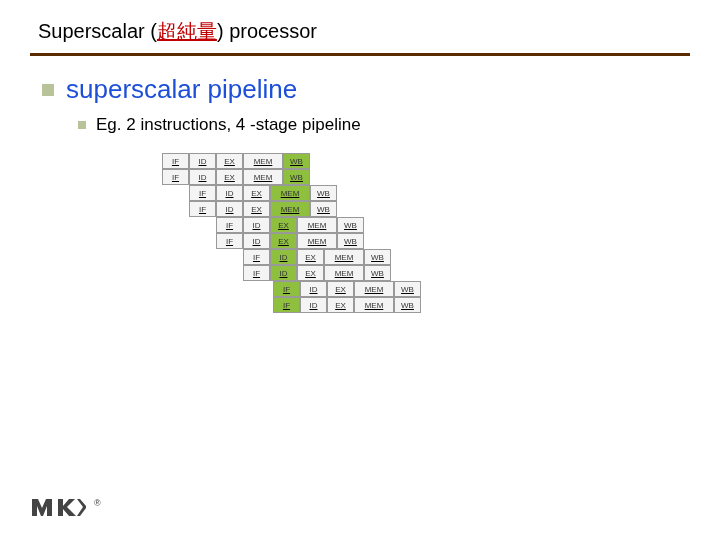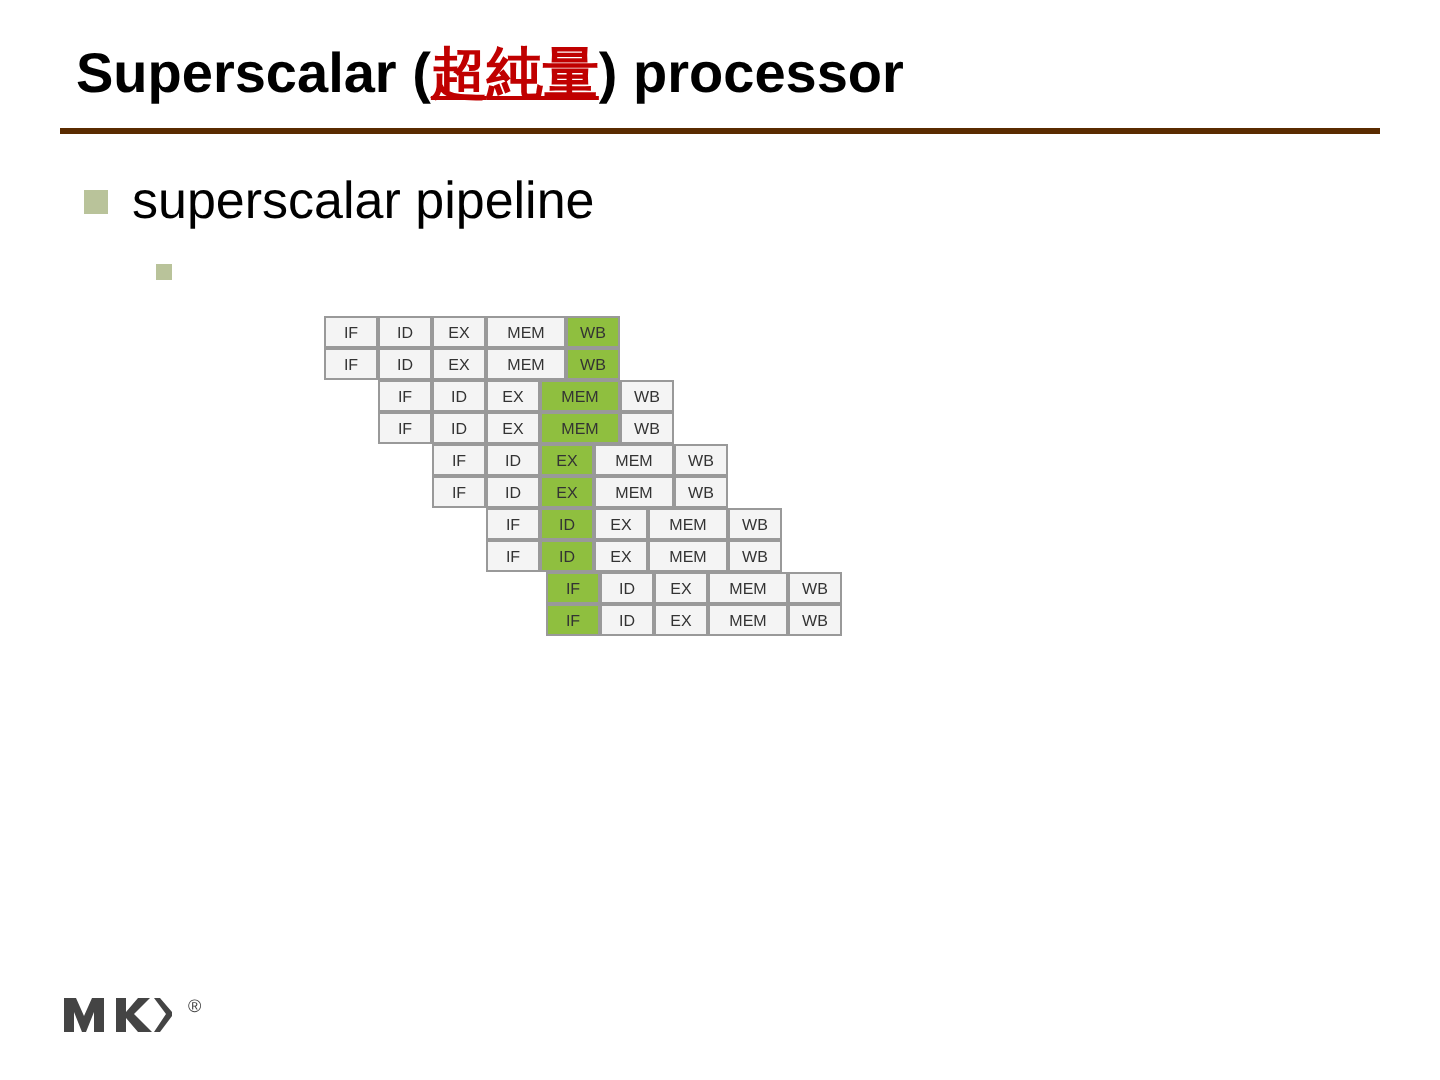--- a/index.html
+++ b/index.html
@@ -1,31 +1,31 @@
 <!DOCTYPE html>
 <html><head>
 <meta charset="utf-8">
 <style>
   * { box-sizing: border-box; margin: 0; padding: 0; }
   html, body { width: 720px; height: 540px; background: #fff; font-family: Arial, "Helvetica Neue", sans-serif; }
   .slide { position: relative; width: 720px; height: 540px; }
   .title-wrap { padding: 18px 0 6px 38px; }
-  .title { font-size: 28px; font-weight: bold; color: #000; }
+  .title { font-size: 20px; font-weight: normal; color: #000; }
   .title .cjk { color: #c00000; }
   .title .cjk .u { text-decoration: underline; }
   .rule { height: 3px; background: #5a2b00; margin: 2px 0 0 30px; width: 660px; }
   .body { padding: 18px 0 0 42px; }
   .bul1 { display: flex; align-items: flex-start; gap: 12px; }
   .sq { width: 12px; height: 12px; background: #b9c39a; margin-top: 10px; flex: 0 0 auto; }
   .sq.sm { width: 8px; height: 8px; margin-top: 6px; }
-  .lvl1-text { font-size: 26px; color: #000000; }
+  .lvl1-text { font-size: 26px; color: #1d4ed8; }
   .bul2 { display: flex; align-items: flex-start; gap: 10px; margin: 10px 0 0 36px; }
   .lvl2-text { font-size: 17px; color: #000; }
   .diagram { margin: 18px 0 0 120px; position: relative; width: 300px; }
-  .prow { display: flex; height: 16px; }
+  .prow { display: flex; height: 16px; text-decoration: underline; }
   .cell { width: 27px; height: 16px; border: 1px solid #999; font-size: 8px; display: flex; align-items: center; justify-content: center; background: #f4f4f4; color: #333; }
   .cell.mem { width: 40px; }
   .cell.hi { background: #8fbf3f; }
   .spacer { height: 16px; }
   .logo { position: absolute; left: 30px; bottom: 22px; display: flex; align-items: center; gap: 2px; color: #444; }
   .logo svg { display: block; }
   .reg { font-size: 9px; margin-left: 2px; margin-top: -8px; }
 </style>
 </head>
 <body>
@@ -39,20 +39,21 @@
   </div>
   <div class="rule"></div>
 
   <div class="body">
     <div class="bul1">
       <div class="sq"></div>
       <div class="lvl1-text">superscalar pipeline</div>
     </div>
     <div class="bul2">
       <div class="sq sm"></div>
+      <div class="lvl2-text">Eg. 2 instructions, 4 -stage pipeline</div>
     </div>
 
     <div class="diagram" id="diagram">
         <div class="prow">
           <div class="cell">IF</div>
           <div class="cell">ID</div>
           <div class="cell">EX</div>
           <div class="cell mem">MEM</div>
           <div class="cell hi">WB</div>
         </div>

